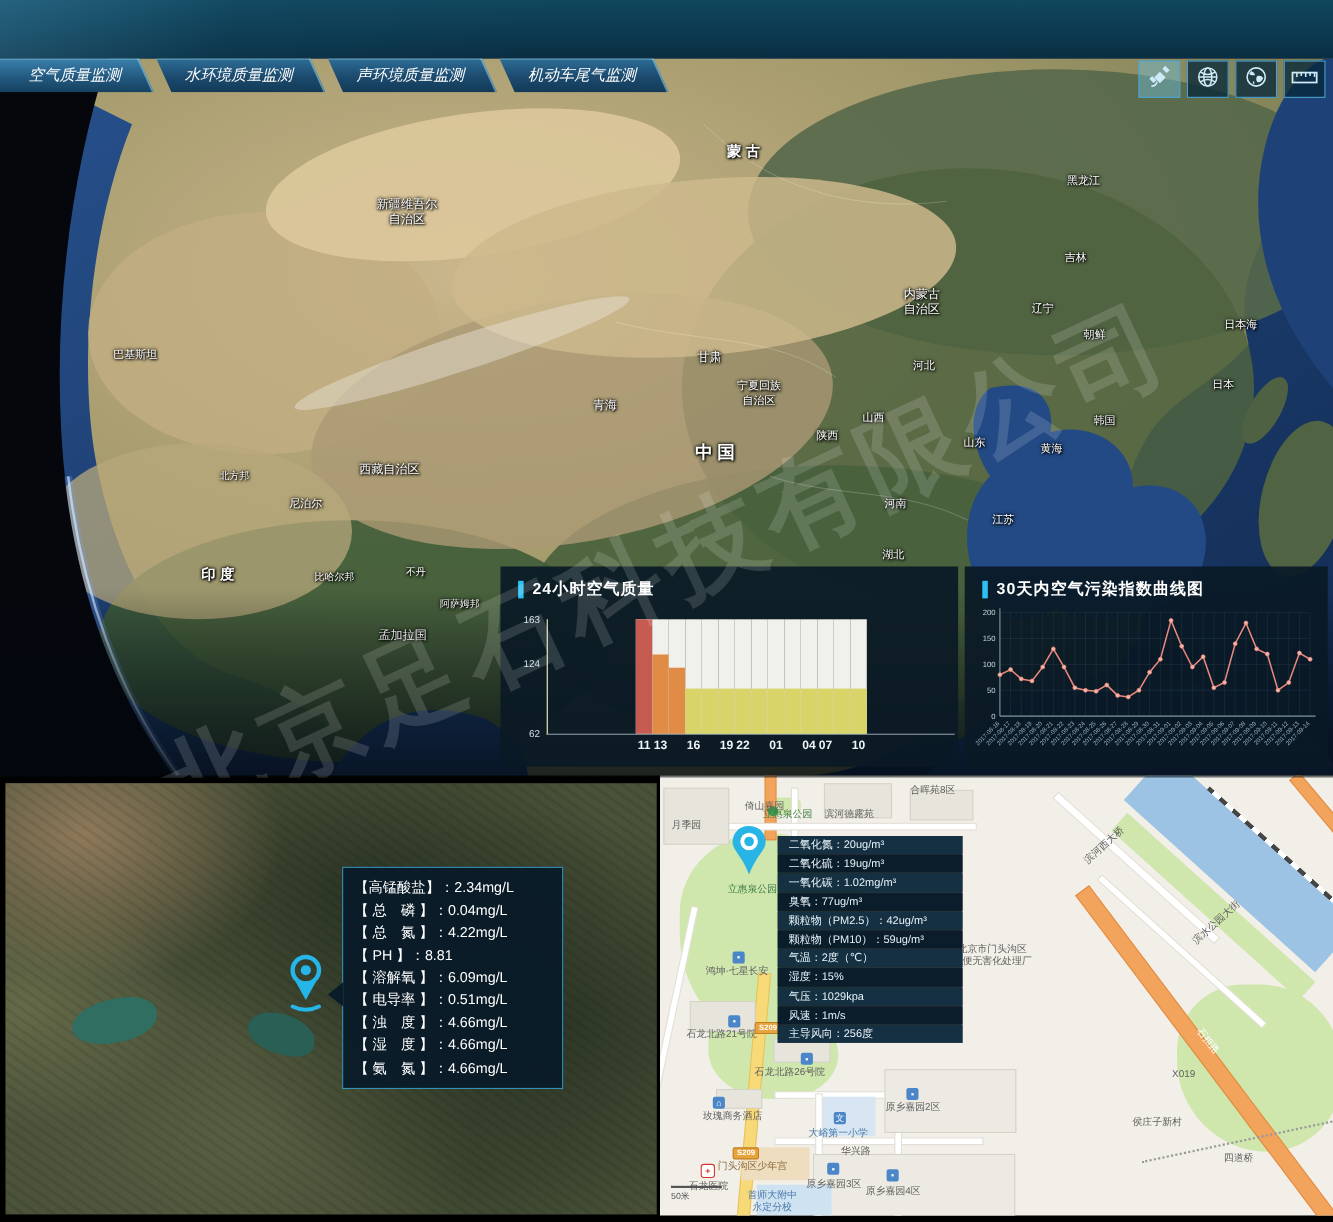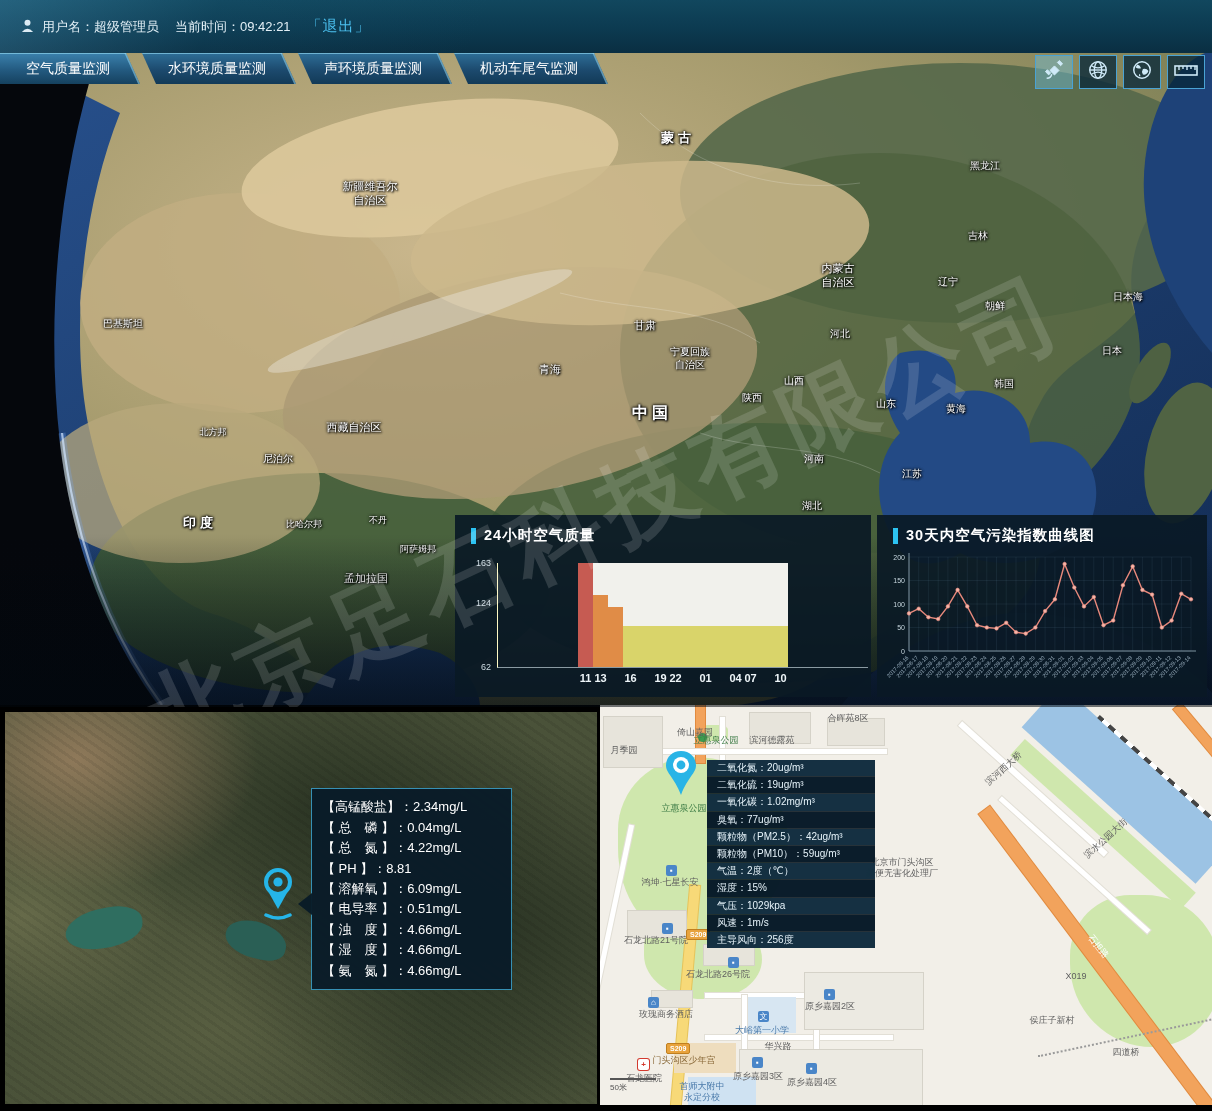--- a/index.html
+++ b/index.html
@@ -13,21 +13,21 @@
   .app-title{color:#ecf7fb;font-size:21px;letter-spacing:2px;text-shadow:0 0 10px rgba(130,220,255,0.55);}
   .topbar-right{display:flex;align-items:center;gap:16px;color:#e2eff6;font-size:13px;}
   .user-wrap{display:flex;align-items:center;gap:7px;}
   .logout{color:#4cc1f0;font-size:15px;cursor:pointer;letter-spacing:1px;}
   
   #tabs{position:absolute;left:0;top:53px;height:31px;display:flex;z-index:46;}
   .tab{position:relative;height:31px;line-height:31px;padding:0 30px 0 26px;margin-right:2px;
     color:#fff;font-size:14px;cursor:pointer;
     background:linear-gradient(180deg,#2e6e97 0%,#1c4a6e 55%,#123a57 100%);
     clip-path:polygon(0 0,calc(100% - 14px) 0,100% 100%,14px 100%);
-    box-shadow:inset 0 1px 0 rgba(140,210,235,0.7);}
+    box-shadow:inset 0 1px 0 rgba(140,210,235,0.7);font-style:italic;}
   .tab:first-child{clip-path:polygon(0 0,calc(100% - 14px) 0,100% 100%,0 100%);}
   .tab.active{background:linear-gradient(180deg,#3b81ad 0%,#235a80 55%,#15415f 100%);}
   .tab::after{content:"";position:absolute;top:-3px;right:6px;width:2px;height:40px;
     background:rgba(150,215,240,0.55);transform:rotate(-24deg);}
   
   .map-main{position:absolute;left:0;top:53px;width:1212px;height:654px;overflow:hidden;background:#0d2443;}
   .map-bg{position:absolute;left:0;top:0;width:100%;height:100%;z-index:0;}
   #map-labels{position:absolute;left:0;top:0;width:100%;height:100%;z-index:10;pointer-events:none;}
   .map-label{position:absolute;transform:translate(-50%,-50%);color:#fff;white-space:pre-line;
     text-align:center;line-height:1.3;text-shadow:0 0 3px #000,0 0 3px #000,1px 1px 2px #000;}
@@ -121,33 +121,20 @@
   .scalebar{position:absolute;left:10px;bottom:12px;z-index:6;color:#555;font-size:8px;}
   .scalebar .bar{width:44px;height:2px;background:#555;border-left:1px solid #555;border-right:1px solid #555;margin-bottom:2px;}
   .dashed-bound{position:absolute;border-top:2px dotted #9a9a9a;z-index:4;}
 </style>
 </head>
 <body>
 
 <div id="app">
 
   <header class="topbar">
-    <div class="topbar-right">
-      <div class="user-wrap">
-        <span>
-          <svg width="15" height="15" viewBox="0 0 16 16">
-              <circle cx="8" cy="5" r="3.2" fill="#dcebf4"></circle>
-              <path d="M2 15 q6 -7 12 0 Z" fill="#dcebf4"></path>
-            </svg>
-        </span>
-        <span>用户名：超级管理员</span>
-      </div>
-      <span>当前时间：09:42:21</span>
-      <span class="logout">「退出」</span>
-    </div>
   </header>
 
   <nav id="tabs">
       <div class="tab active"><span>空气质量监测</span></div>
       <div class="tab"><span>水环境质量监测</span></div>
       <div class="tab"><span>声环境质量监测</span></div>
       <div class="tab"><span>机动车尾气监测</span></div>
     </nav>
 
   <div class="map-main">

